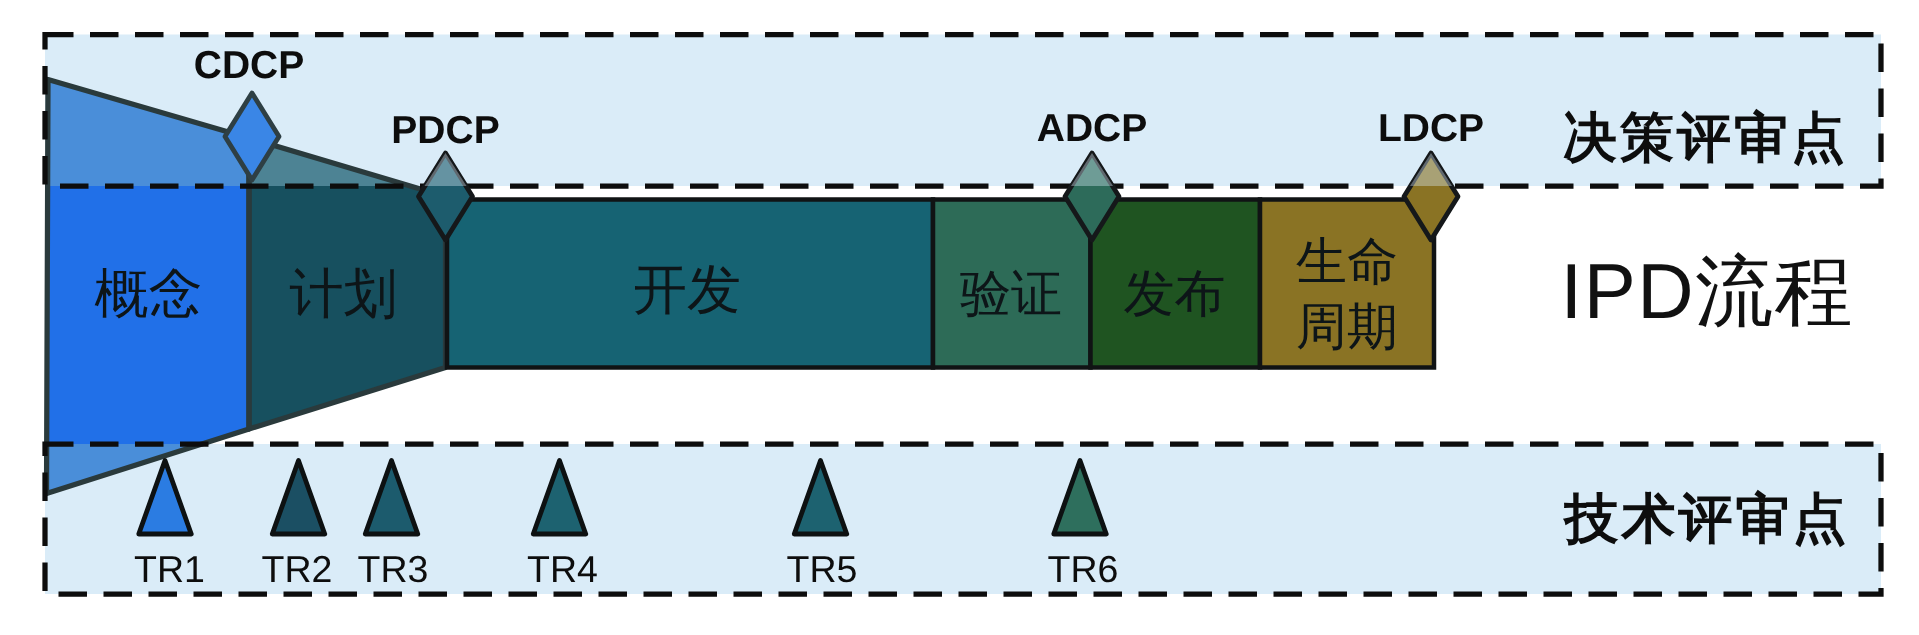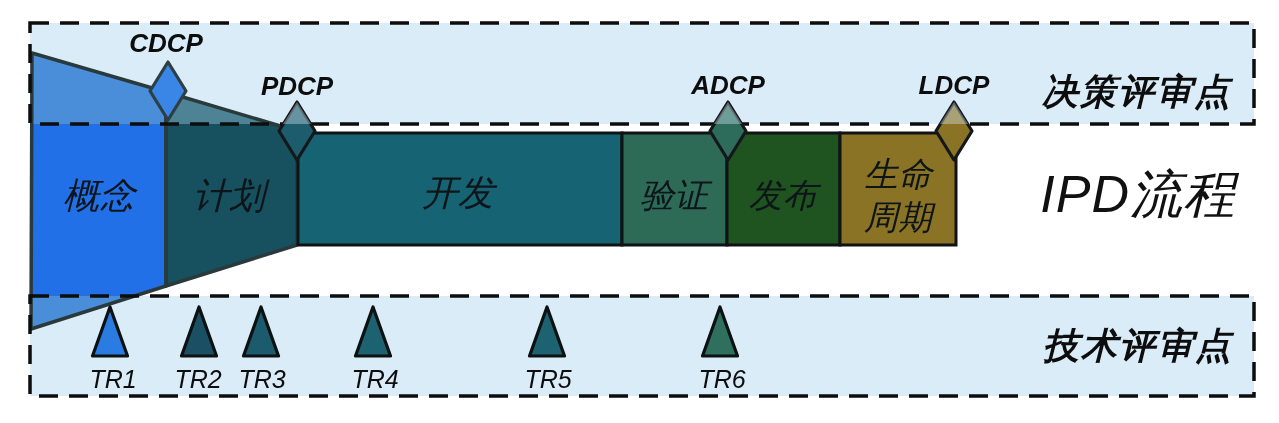--- a/index.html
+++ b/index.html
@@ -1,17 +1,17 @@
 <!DOCTYPE html>
 <html><head>
 <meta charset="utf-8">
 <style>
   html,body{margin:0;padding:0;background:#ffffff;}
   .stage{position:relative;width:1279px;height:423px;background:#ffffff;overflow:hidden;
-         font-family:"Liberation Sans","DejaVu Sans",sans-serif;font-style:italic;}
+         font-family:"Liberation Sans","DejaVu Sans",sans-serif;}
   svg text{font-family:"Liberation Sans","DejaVu Sans",sans-serif;}
   .dcp-label{font-size:26px;font-weight:600;fill:#0d0d0d;}
   .lane-title{font-size:36px;font-weight:700;fill:#0d0d0d;letter-spacing:2px;}
   .process-title{font-size:52px;font-weight:500;fill:#111111;letter-spacing:1px;}
   .phase-label{font-size:36px;font-weight:500;fill:#0d1518;}
   .phase-label-sm{font-size:34px;font-weight:500;fill:#0d1518;}
   .tr-label{font-size:25px;font-weight:500;fill:#0d0d0d;}
 </style>
 </head>
 <body>

